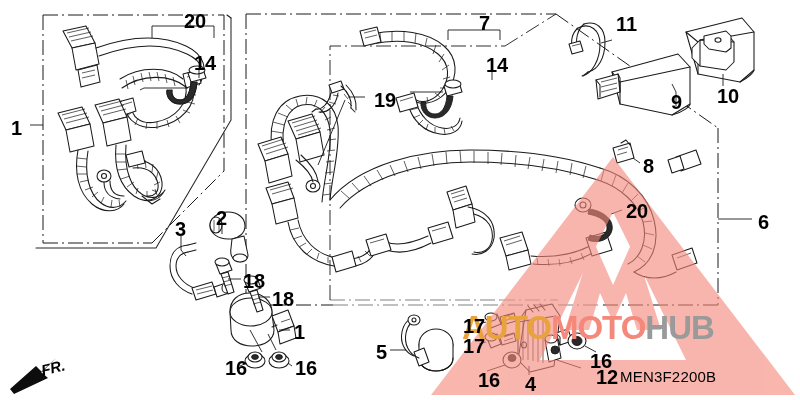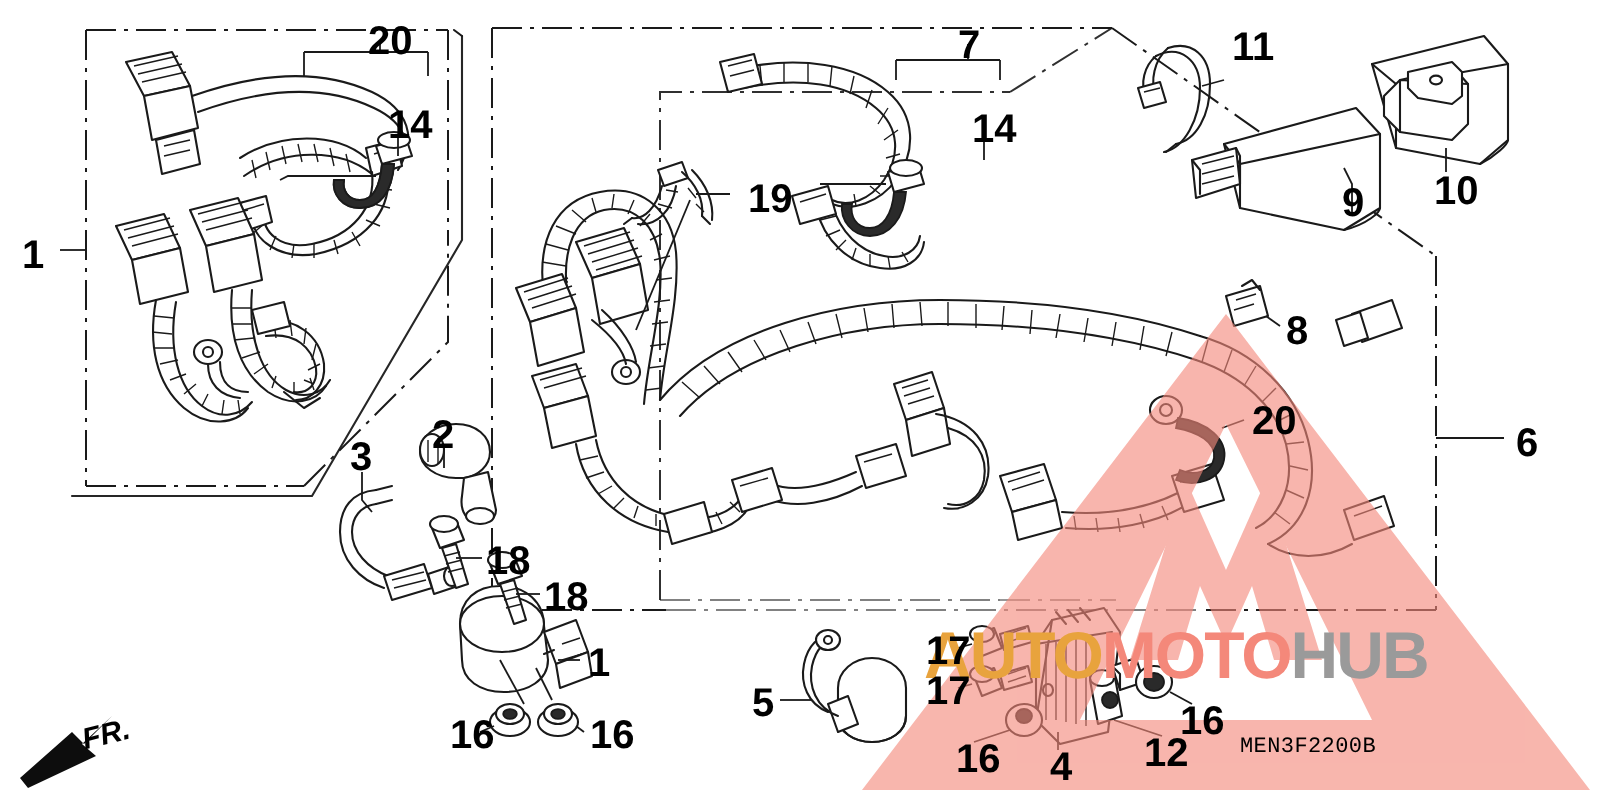--- a/index.html
+++ b/index.html
@@ -5,21 +5,21 @@
 <style>
   html,body{margin:0;padding:0;background:#ffffff;}
   body{width:800px;height:400px;overflow:hidden;
        font-family:"Liberation Sans","DejaVu Sans",sans-serif;}
   #stage{position:relative;width:800px;height:400px;background:#fff;}
   #stage svg{position:absolute;left:0;top:0;}
   .lbl{position:absolute;font-weight:bold;color:#000;
        font-family:"Liberation Sans","DejaVu Sans",sans-serif;
        white-space:nowrap;line-height:1;}
   .cal{font-size:20px;}
-  .pn{font-size:11px;font-weight:normal;letter-spacing:.2px;font-family:Liberation Mono, monospace;}
+  .pn{font-size:15px;font-weight:normal;letter-spacing:.2px;}
   .fr{font-size:15px;font-style:italic;transform:rotate(-14deg);}
   #wm{position:absolute;left:0;top:0;width:800px;height:400px;
       pointer-events:none;}
   #wmtext{position:absolute;left:462px;top:311px;
           font-family:"Liberation Sans","DejaVu Sans",sans-serif;
           font-weight:bold;font-size:33px;letter-spacing:-1px;
           white-space:nowrap;line-height:1;}
 </style>
 </head>
 <body>
@@ -518,21 +518,21 @@
   <div class="lbl cal" style="left:243px;top:271px">18</div>
   <div class="lbl cal" style="left:272px;top:289px">18</div>
   <div class="lbl cal" style="left:294px;top:322px">1</div>
   <div class="lbl cal" style="left:225px;top:358px">16</div>
   <div class="lbl cal" style="left:295px;top:358px">16</div>
   <div class="lbl cal" style="left:376px;top:342px">5</div>
   <div class="lbl cal" style="left:463px;top:316px">17</div>
   <div class="lbl cal" style="left:463px;top:336px">17</div>
   <div class="lbl cal" style="left:525px;top:374px">4</div>
   <div class="lbl cal" style="left:478px;top:370px">16</div>
-  <div class="lbl cal" style="left:572px;top:367px">12</div>
+  <div class="lbl cal" style="left:596px;top:367px">12</div>
   <div class="lbl cal" style="left:590px;top:351px">16</div>
 
   <div class="lbl pn" style="left:620px;top:369px">MEN3F2200B</div>
 
   <svg style="position:absolute;left:8px;top:356px" width="66" height="42" viewBox="0 0 66 42">
     <path fill="#0d0d0d" d="M48 2 L33 16 L40 22 L6 38 L2 33 L28 10 L34 16 Z"></path>
     <path fill="#0d0d0d" d="M44 4 L60 4 L56 18 Z" opacity="0"></path>
   </svg>
   <div class="lbl fr" style="left:41px;top:360px">FR.</div>
 

